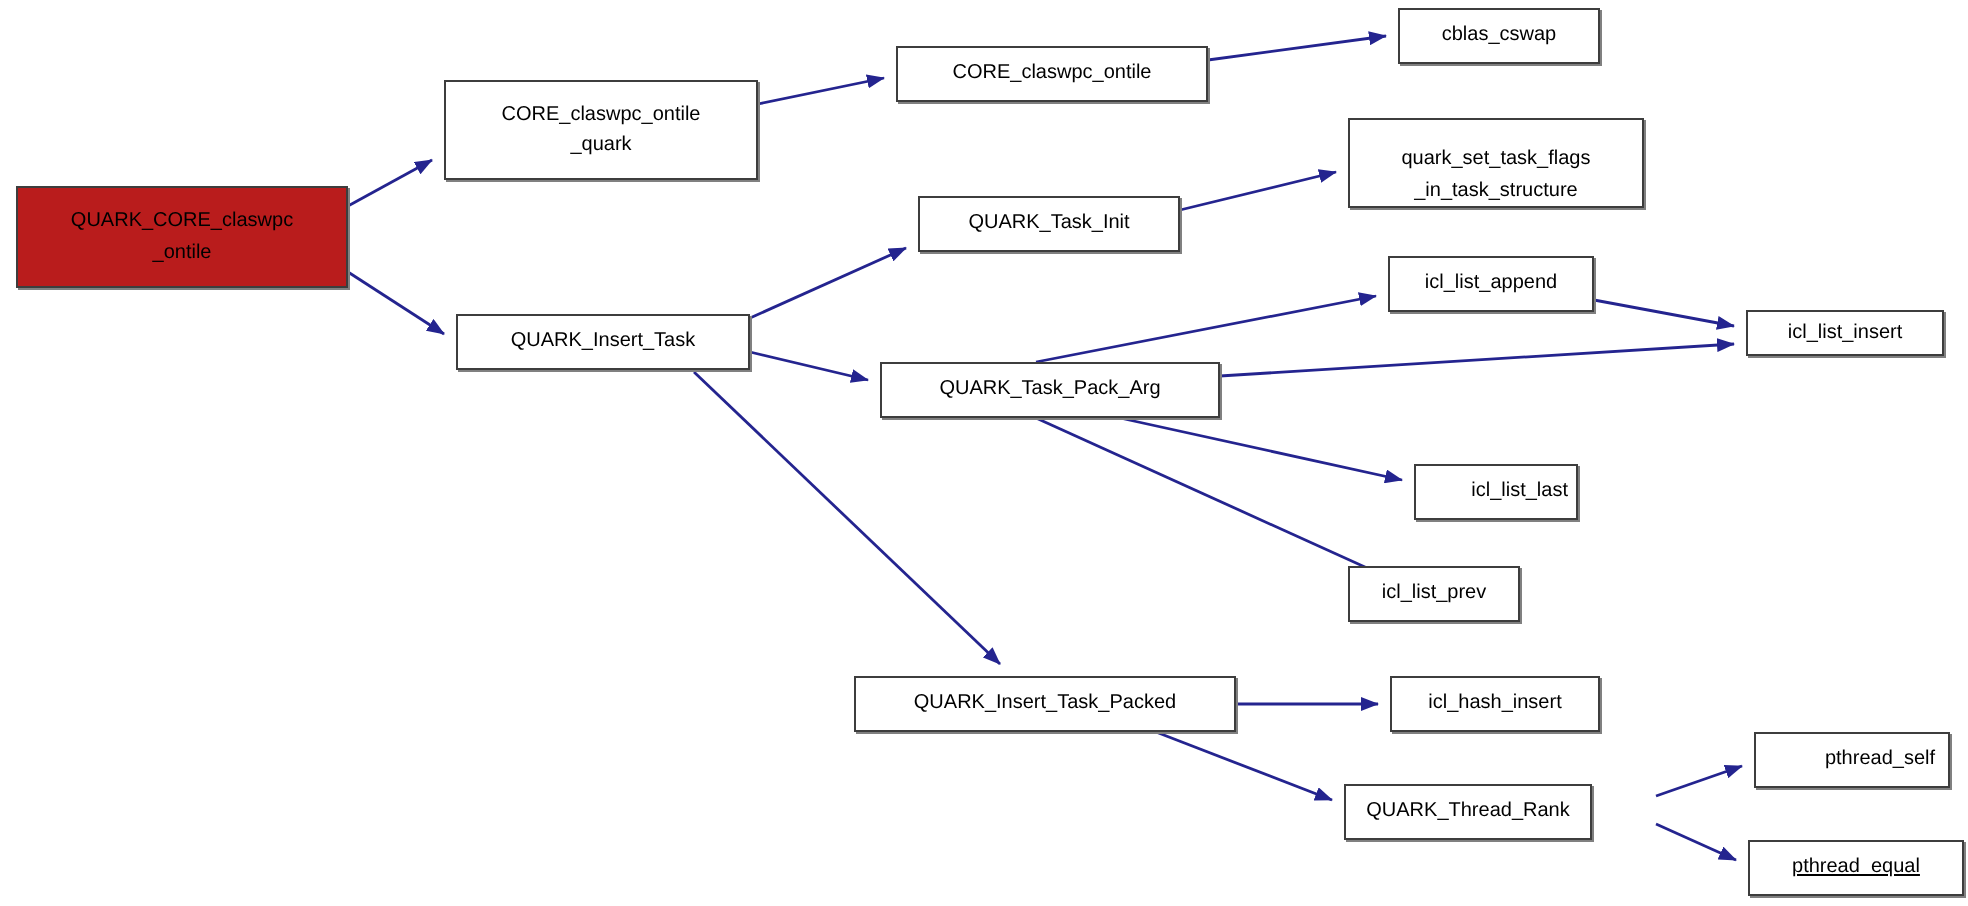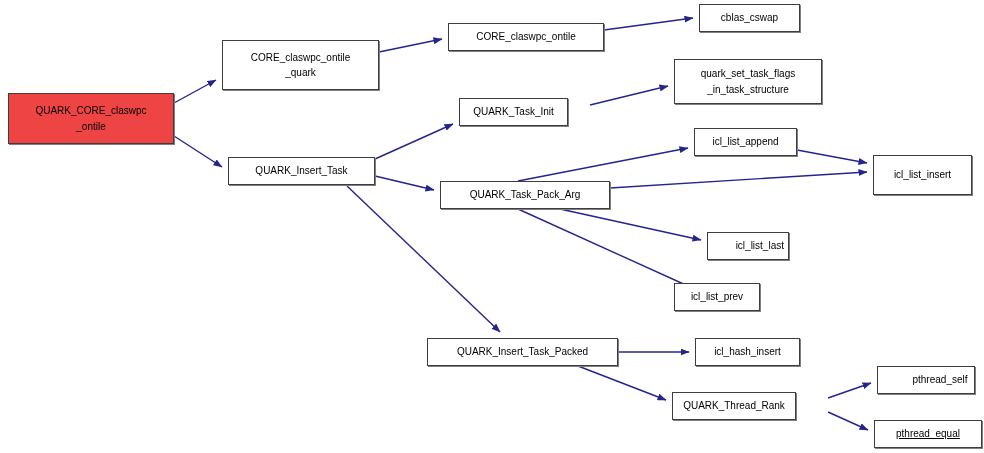--- a/index.html
+++ b/index.html
@@ -32,21 +32,21 @@
     justify-content: center;
     text-align: center;
     color: #000000;
     font-size: 10px;
     line-height: 15.5px;
     letter-spacing: 0px;
     white-space: pre-line;
     box-shadow: 1px 1px 0px 0px #808080;
   }
   .node-box.root {
-    background: #ef4444;
+    background: #b91c1c;
     border: 1px solid #3d3d3d;
   }
   .node-label {
     display: block;
     padding: 0 4px;
   }
 </style>
 </head>
 <body>
 
@@ -77,27 +77,27 @@
         <line x1="828" y1="412" x2="868" y2="430" stroke="#24248f" stroke-width="1.4" marker-end="url(#arrowhead)"></line>
       </g>
   </svg>
   <div id="nodes-layer">
       <div class="node-box root" style="left: 8px; top: 93px; width: 166px; height: 51px;"><span class="node-label">QUARK_CORE_claswpc
 _ontile</span></div>
       <div class="node-box" style="left: 222px; top: 40px; width: 157px; height: 50px;"><span class="node-label">CORE_claswpc_ontile
 _quark</span></div>
       <div class="node-box" style="left: 448px; top: 23px; width: 156px; height: 28px;"><span class="node-label">CORE_claswpc_ontile</span></div>
       <div class="node-box" style="left: 699px; top: 4px; width: 101px; height: 28px;"><span class="node-label">cblas_cswap</span></div>
-      <div class="node-box" style="left: 674px; top: 59px; width: 148px; height: 45px;"><span class="node-label">quark_set_task_flags
+      <div class="node-box" style="left: 674px; top: 59px; width: 148px; height: 45px; align-items: flex-end;"><span class="node-label">quark_set_task_flags
 _in_task_structure</span></div>
-      <div class="node-box" style="left: 459px; top: 98px; width: 109px; height: 28px;"><span class="node-label">QUARK_Task_Init</span></div>
+      <div class="node-box" style="left: 459px; top: 98px; width: 131px; height: 28px;"><span class="node-label">QUARK_Task_Init</span></div>
       <div class="node-box" style="left: 228px; top: 157px; width: 147px; height: 28px;"><span class="node-label">QUARK_Insert_Task</span></div>
       <div class="node-box" style="left: 440px; top: 181px; width: 170px; height: 28px;"><span class="node-label">QUARK_Task_Pack_Arg</span></div>
       <div class="node-box" style="left: 694px; top: 128px; width: 103px; height: 28px;"><span class="node-label">icl_list_append</span></div>
-      <div class="node-box" style="left: 873px; top: 155px; width: 99px; height: 40px;"><span class="node-label">icl_list_insert</span></div>
+      <div class="node-box" style="left: 873px; top: 155px; width: 99px; height: 23px;"><span class="node-label">icl_list_insert</span></div>
       <div class="node-box" style="left: 707px; top: 232px; width: 82px; height: 28px; justify-content: flex-end;"><span class="node-label">icl_list_last</span></div>
       <div class="node-box" style="left: 674px; top: 283px; width: 86px; height: 28px;"><span class="node-label">icl_list_prev</span></div>
       <div class="node-box" style="left: 427px; top: 338px; width: 191px; height: 28px;"><span class="node-label">QUARK_Insert_Task_Packed</span></div>
       <div class="node-box" style="left: 695px; top: 338px; width: 105px; height: 28px;"><span class="node-label">icl_hash_insert</span></div>
       <div class="node-box" style="left: 672px; top: 392px; width: 124px; height: 28px;"><span class="node-label">QUARK_Thread_Rank</span></div>
       <div class="node-box" style="left: 877px; top: 366px; width: 98px; height: 28px; padding-left: 28px;"><span class="node-label">pthread_self</span></div>
       <div class="node-box" style="left: 874px; top: 420px; width: 108px; height: 28px; text-decoration: underline;"><span class="node-label">pthread_equal</span></div>
     </div>
 </div>
 

